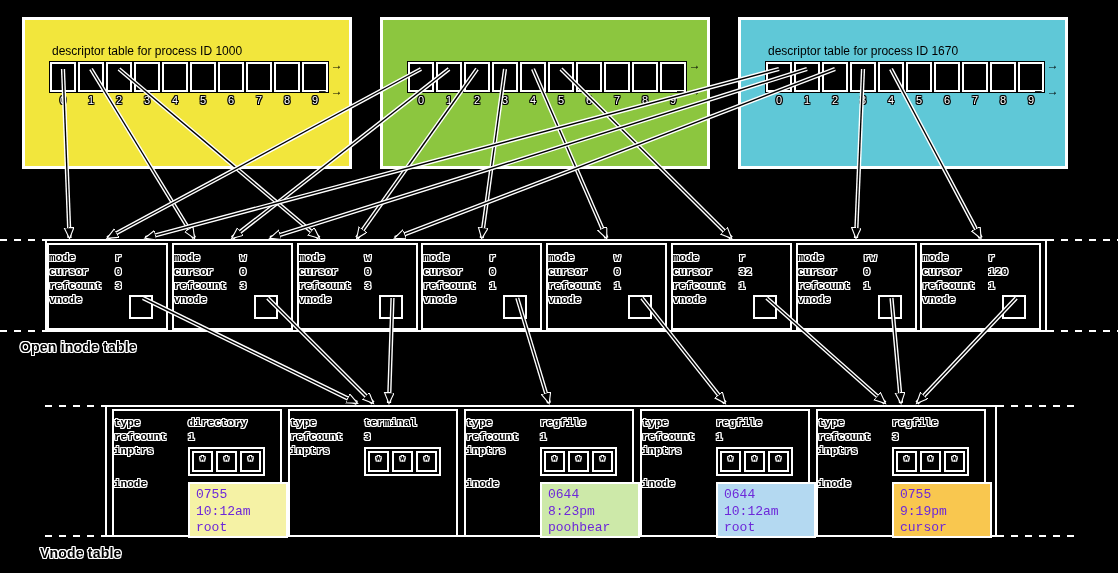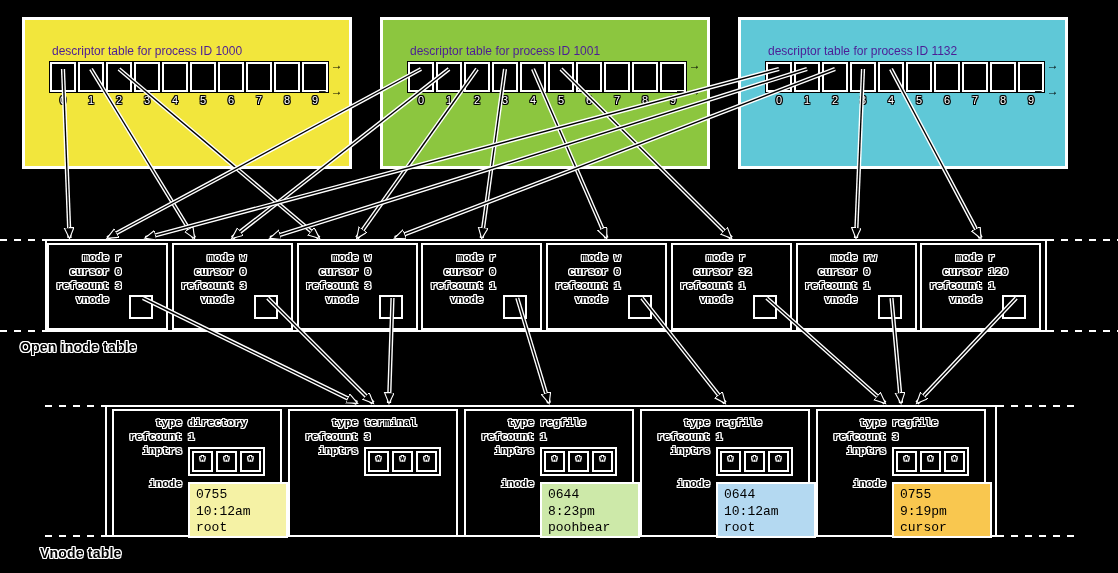--- a/index.html
+++ b/index.html
@@ -5,44 +5,44 @@
   html,body{margin:0;padding:0;background:#000;}
   #stage{position:relative;width:1118px;height:573px;background:#000;overflow:hidden;
          font-family:"Liberation Sans",sans-serif;}
   .outl{color:#000;text-shadow:-1px -1px 0 #fff,0 -1px 0 #fff,1px -1px 0 #fff,-1px 0 0 #fff,
         1px 0 0 #fff,-1px 1px 0 #fff,0 1px 0 #fff,1px 1px 0 #fff;}
   .outlw{color:#fff;text-shadow:-1px -1px 0 #000,0 -1px 0 #000,1px -1px 0 #000,-1px 0 0 #000,
          1px 0 0 #000,-1px 1px 0 #000,0 1px 0 #000,1px 1px 0 #000;}
   .hdg{position:absolute;font:bold 14px "Liberation Sans",sans-serif;letter-spacing:.2px;}
   .pcb{position:absolute;top:17px;width:330px;height:152px;border:3px solid #fff;
        outline:1px solid #000;box-sizing:border-box;}
-  .pcb-label{position:absolute;left:27px;top:24px;font:12px "Liberation Sans",sans-serif;color:#4c1d95;}
+  .pcb-label{position:absolute;left:27px;top:24px;font:12px "Liberation Sans",sans-serif;color:#000000;}
   .slots{position:absolute;left:25px;top:42px;display:flex;gap:2px;}
   .slot{width:22px;height:26px;background:#000;border:2px solid #fff;outline:1px solid #000;}
   .nums{position:absolute;left:25px;top:74px;display:flex;gap:2px;}
   .num{width:26px;text-align:center;font:11px "Liberation Sans",sans-serif;}
   .cont{position:absolute;left:294px;color:#000;font:12px "Liberation Sans",sans-serif;
         display:flex;gap:5px;align-items:center;}
   .oftbox{position:absolute;left:45px;top:239px;width:1002px;height:93px;
           border:2px solid #fff;box-sizing:border-box;}
   .entry{position:absolute;top:243px;width:117px;height:76px;background:#000;border:2px solid #fff;
          display:grid;grid-template-columns:60px 1fr;column-gap:6px;align-content:start;
          padding-top:7px;row-gap:2px;font:bold 11px "Liberation Mono",monospace;}
-  .elab{text-align:right;font-family:Liberation Mono, monospace;}
+  .elab{text-align:left;font-family:Liberation Mono, monospace;}
   .vsq{width:20px;height:20px;border:2px solid #fff;margin-left:14px;margin-top:1px;background:#000;}
   .vnbox{position:absolute;left:105px;top:405px;width:892px;height:132px;
          border:2px solid #fff;box-sizing:border-box;}
   .vbox{position:absolute;top:409px;width:166px;height:118px;background:#000;border:2px solid #fff;
         display:grid;grid-template-columns:68px 1fr;column-gap:6px;align-content:start;
         padding-top:6px;row-gap:2px;font:bold 11px "Liberation Mono",monospace;}
   .ptrwrap{display:inline-flex;gap:3px;border:2px solid #fff;padding:2px;width:max-content;margin-top:2px;}
   .ptr{width:17px;height:17px;border:2px solid #fff;text-align:center;font:bold 13px "Liberation Mono",monospace;
        line-height:17px;background:#000;}
   .ibox{border:2px solid #fff;width:84px;min-height:46px;padding:3px 6px;margin-top:4px;
-        font:13px "Liberation Mono",monospace;color:#000000;line-height:1.28;}
+        font:13px "Liberation Mono",monospace;color:#6d28d9;line-height:1.28;}
   .dashseg{position:absolute;height:2px;
            background:repeating-linear-gradient(90deg,#fff 0 7px,transparent 7px 14px);}
   svg#links{position:absolute;left:0;top:0;pointer-events:none;}
 </style>
 </head>
 <body>
 
 <div id="stage">
   <div class="hdg outl" style="left:20px;top:339px;">Open inode table</div>
   <div class="hdg outl" style="left:20px;top:545px;margin-left:20px;">Vnode table</div>
@@ -75,21 +75,20 @@
       <div class="cont" style="top: 38px;">
         <div>‒</div>
         <div>→</div>
       </div>
       <div class="cont" style="top: 64px;">
         <div>‒</div>
         <div>→</div>
       </div>
     </div>
     <div class="pcb" style="left: 380px; background: rgb(140, 198, 63);">
-      <div class="pcb-label">descriptor table for process ID 1001</div>
       <div class="slots">
         <div class="slot"></div>
         <div class="slot"></div>
         <div class="slot"></div>
         <div class="slot"></div>
         <div class="slot"></div>
         <div class="slot"></div>
         <div class="slot"></div>
         <div class="slot"></div>
         <div class="slot"></div>
@@ -110,21 +109,21 @@
       <div class="cont" style="top: 38px;">
         <div>‒</div>
         <div>→</div>
       </div>
       <div class="cont" style="top: 64px;">
         <div>‒</div>
         <div>→</div>
       </div>
     </div>
     <div class="pcb" style="left: 738px; background: rgb(95, 200, 215);">
-      <div class="pcb-label">descriptor table for process ID 1132</div>
+      <div class="pcb-label">descriptor table for process ID 1670</div>
       <div class="slots">
         <div class="slot"></div>
         <div class="slot"></div>
         <div class="slot"></div>
         <div class="slot"></div>
         <div class="slot"></div>
         <div class="slot"></div>
         <div class="slot"></div>
         <div class="slot"></div>
         <div class="slot"></div>

